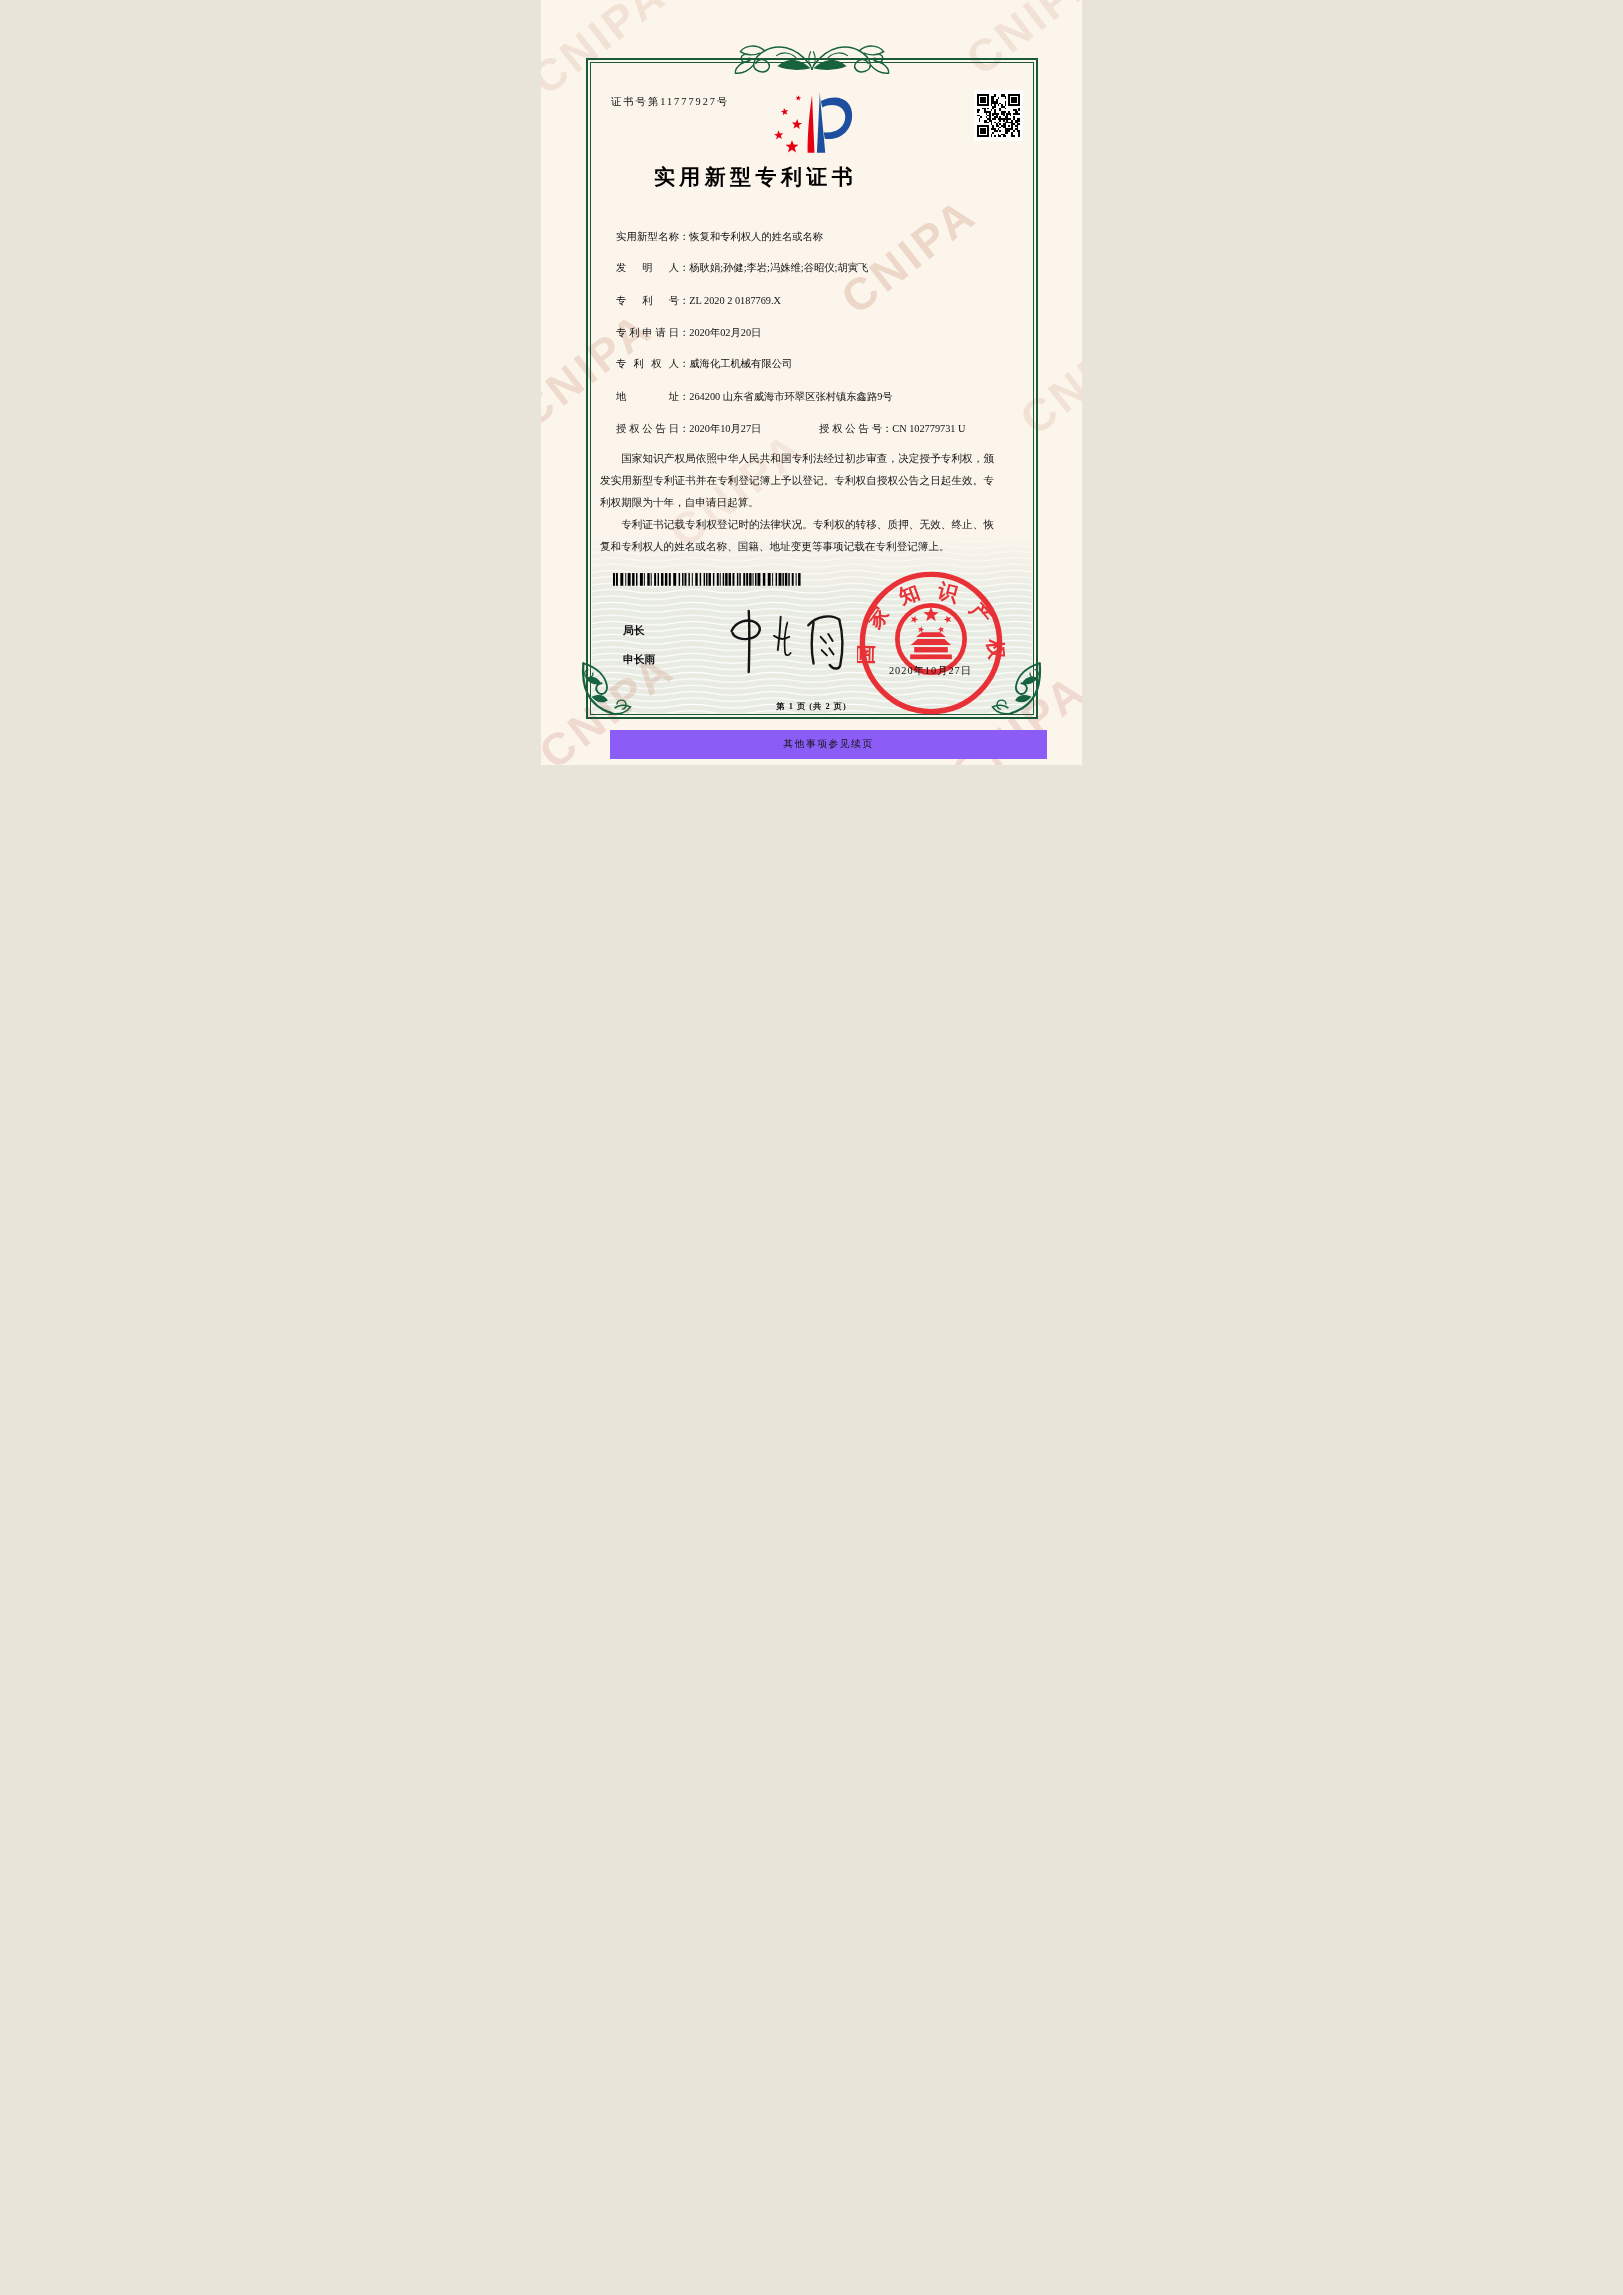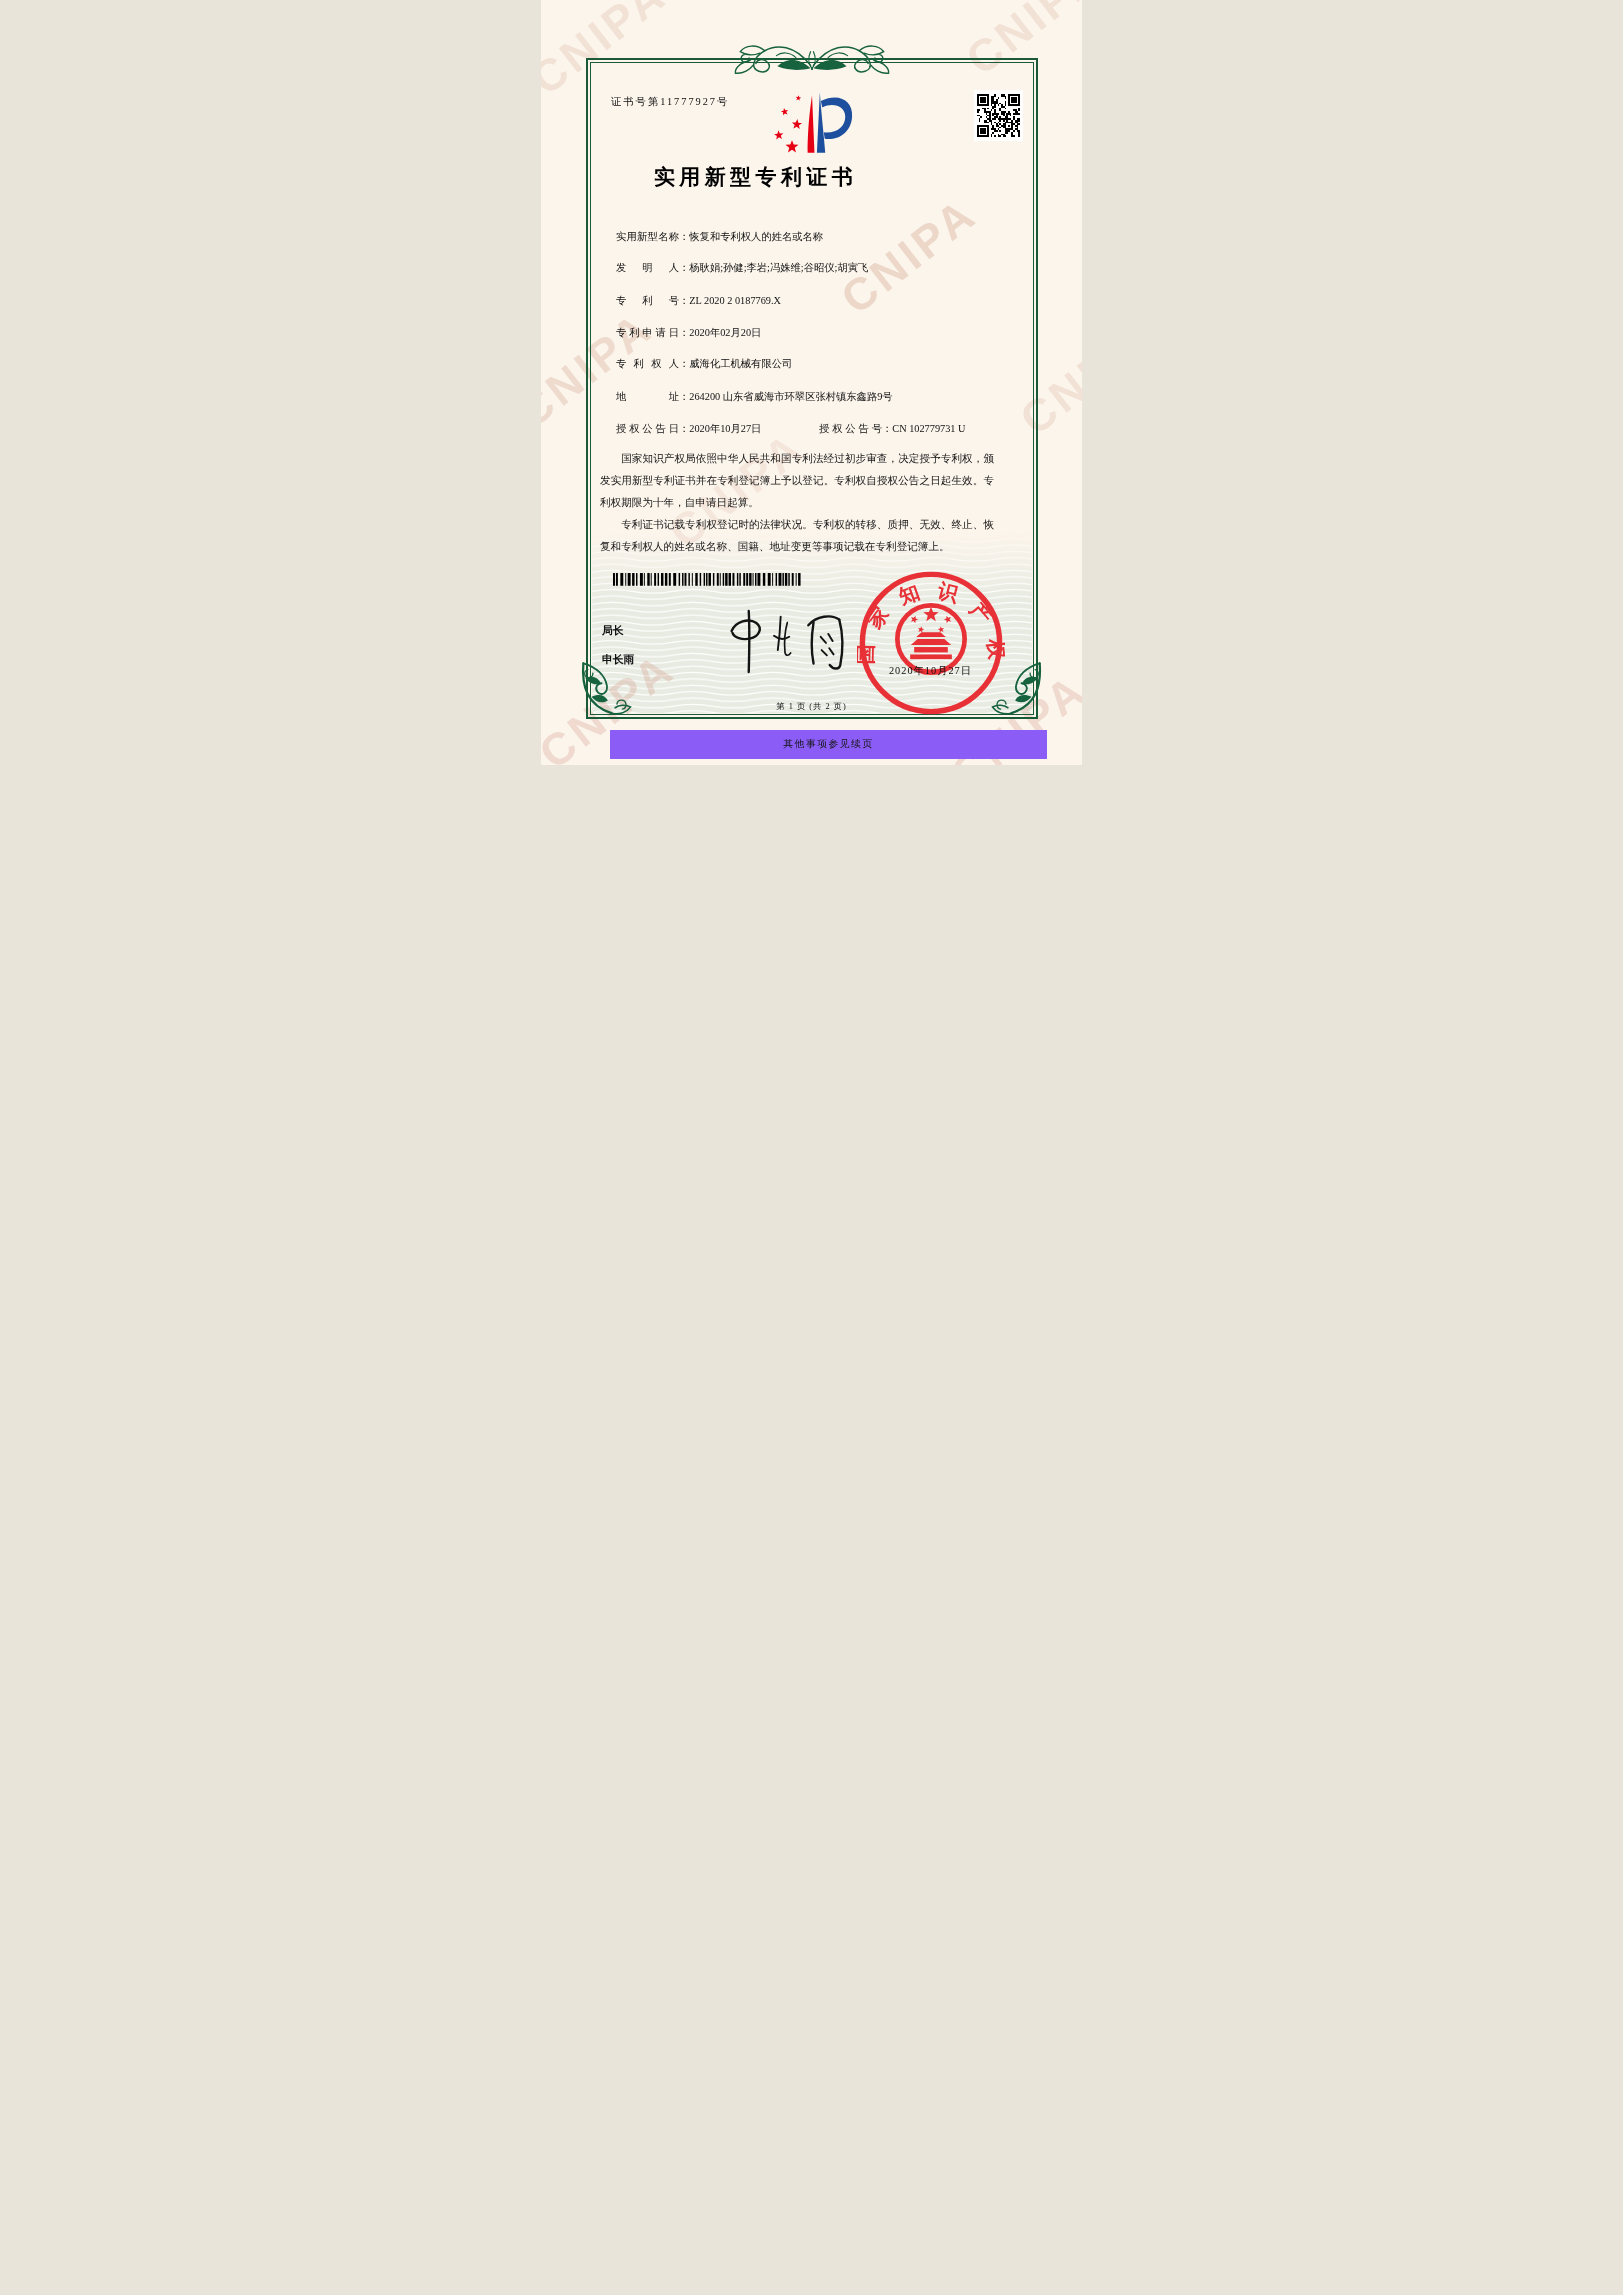--- a/index.html
+++ b/index.html
@@ -80,39 +80,39 @@
     position:absolute; left:59px; top:448px; width:394px; z-index:5;
     font-size:10.6px; line-height:22px; text-align:justify; color:#151515;
   }
   .body-text p { text-indent:2em; }
 
   
   .barcode { position:absolute; left:72px; top:573px; z-index:5; }
 
   
   .director {
-    position:absolute; left:61px; top:624px; z-index:6;
+    position:absolute; left:82px; top:624px; z-index:6;
     font-family:"Liberation Sans","DejaVu Sans",sans-serif;
     font-size:10.8px; font-weight:bold; color:#111;
   }
   .director .name { display:block; margin-top:15px; }
   .signature { position:absolute; left:162px; top:608px; z-index:6; }
 
   
   .seal { position:absolute; left:316px; top:569px; width:148px; height:148px; z-index:6; }
   .seal svg { opacity:.93; }
   .seal-date {
     position:absolute; left:328px; top:664px; width:123px; z-index:7;
     text-align:center; font-size:10.3px; letter-spacing:1px; color:#101010;
   }
 
   
   .page-info {
     position:absolute; left:0; top:701px; width:541px; z-index:5;
-    text-align:center; font-size:8.3px; color:#111; letter-spacing:1px;
+    text-align:center; font-size:8.3px; color:#111; letter-spacing:1px;font-weight:bold;
   }
   .note-strip {
     position:absolute; left:69px; top:730px; width:437px; height:29.4px; z-index:5;
     background:#8b5cf6; display:flex; align-items:center; justify-content:center;
   }
   .note-strip span { font-size:9.8px; letter-spacing:1.5px; color:#151515; }
 </style>
 </head>
 <body>
 

